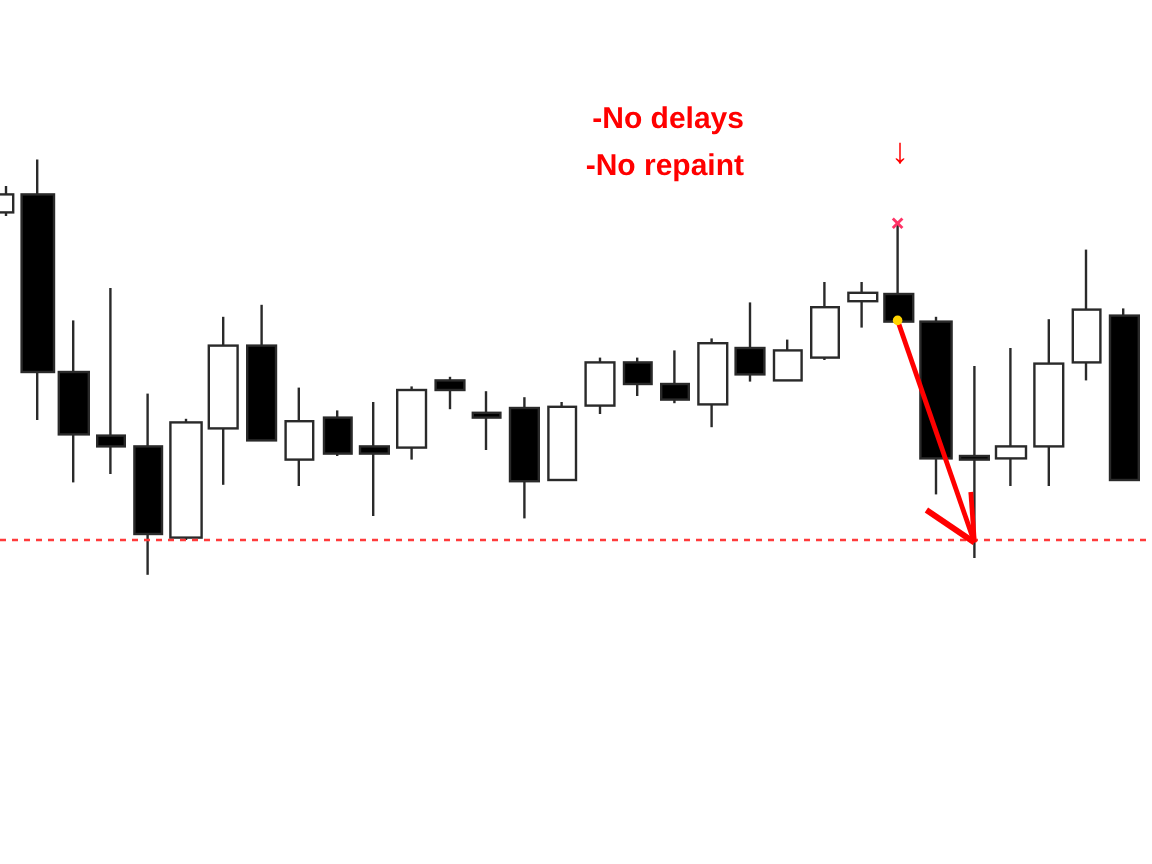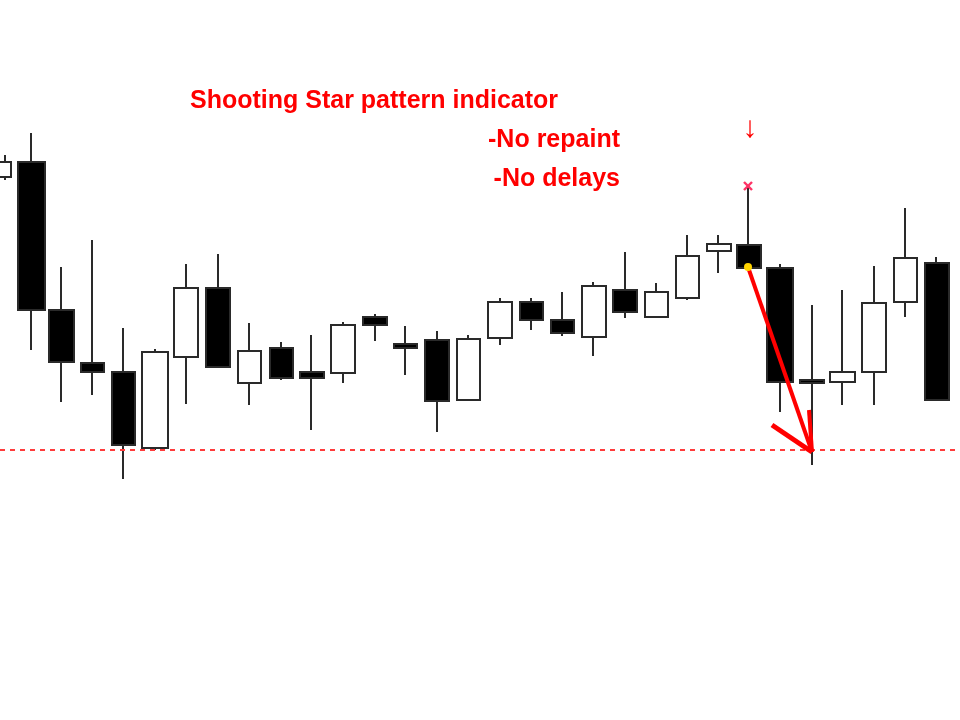--- a/index.html
+++ b/index.html
@@ -173,21 +173,20 @@
         <line x1="812" y1="452" x2="772" y2="425" stroke="#FF0000" stroke-width="5"></line>
         <circle cx="748" cy="267" r="4" fill="#FFD400"></circle>
         <g stroke="#FF3366" stroke-width="2.4">
           <line x1="744" y1="182" x2="752" y2="190"></line>
           <line x1="752" y1="182" x2="744" y2="190"></line>
         </g>
       </g>
   </svg>
 
   <div id="headline-block">
-    <span id="headline-title">Shooting Star pattern indicator</span>
+    <span id="headline-l3">-No delays</span>
     <span id="headline-l2">-No repaint</span>
-    <span id="headline-l3">-No delays</span>
   </div>
 
   <div id="down-arrow">↓</div>
 
 
 </div>
 
 </body></html>

